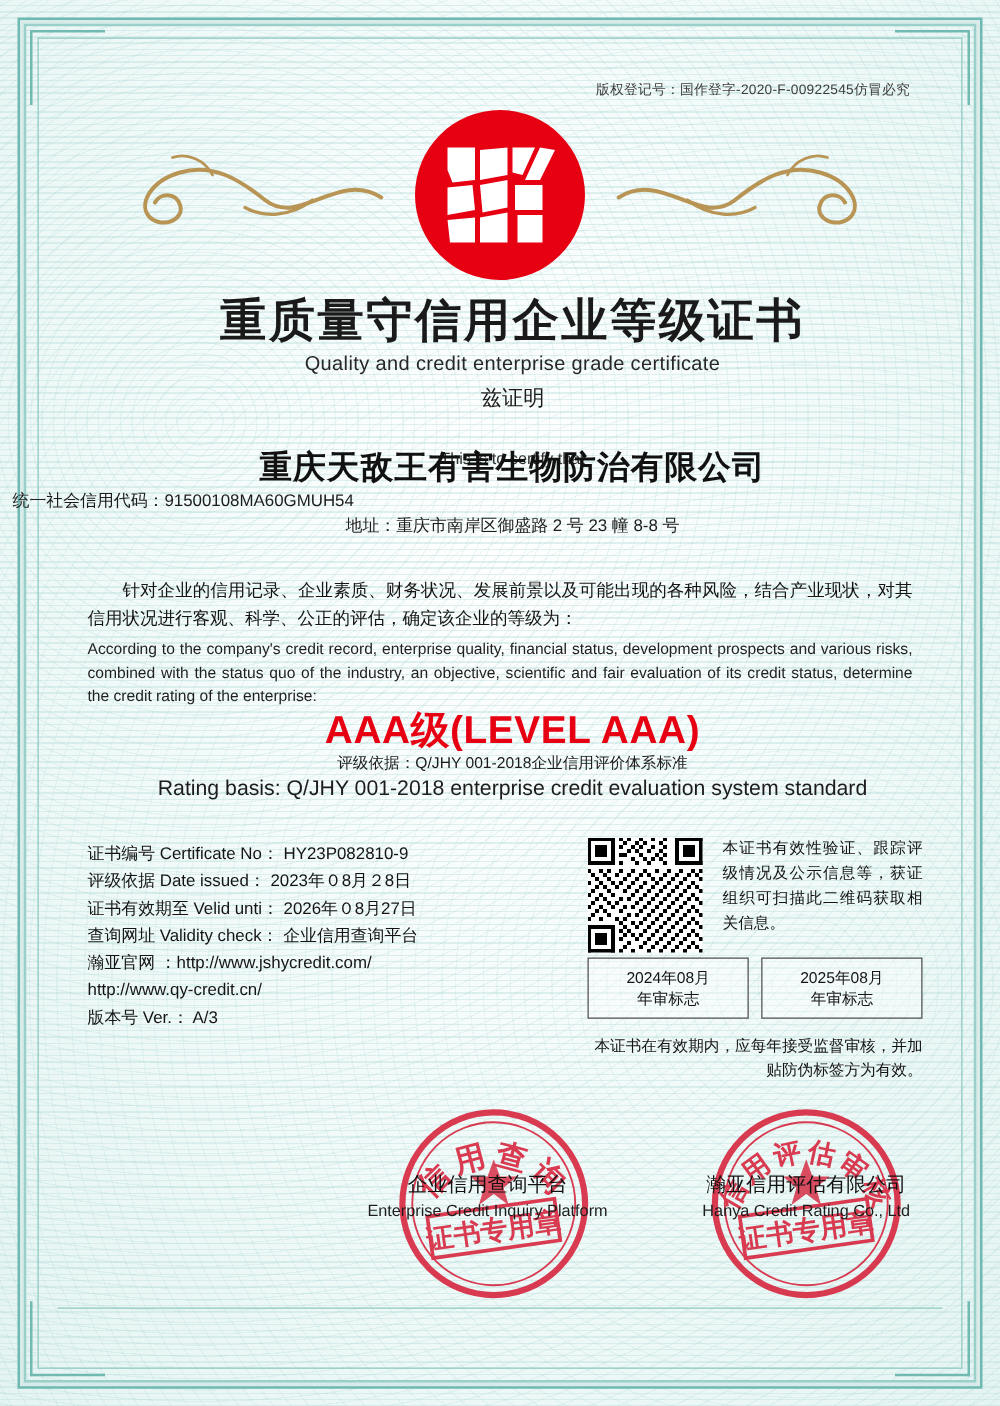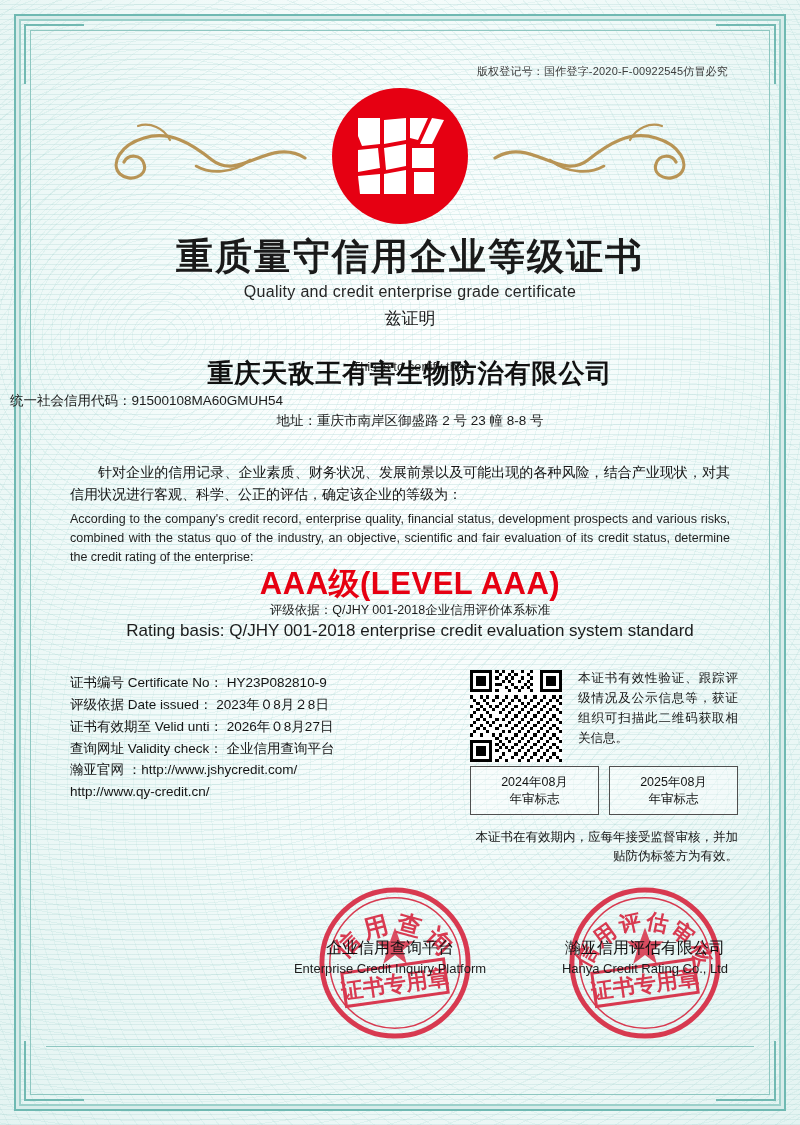--- a/index.html
+++ b/index.html
@@ -433,20 +433,25 @@
         <span class="lbl-cn">查询网址</span>
         <span class="lbl-en">Validity check：</span>
         <span class="val">企业信用查询平台</span>
       </div>
       <div class="row">
         <span class="lbl-cn">瀚亚官网</span>
         <span class="lbl-en">：http://www.jshycredit.com/</span>
       </div>
       <div class="row">
         <span class="val">http://www.qy-credit.cn/</span>
+      </div>
+      <div class="row">
+        <span class="lbl-cn">版本号</span>
+        <span class="lbl-en">Ver.：</span>
+        <span class="val">A/3</span>
       </div>
     </div>
 
     <svg class="qr" viewBox="0 0 29 29" shape-rendering="crispEdges">
       <rect width="29" height="29" fill="#ffffff"></rect>
       <g fill="#000000">
         <rect x="0" y="0" width="7" height="1"></rect>
           <rect x="0" y="6" width="7" height="1"></rect>
         <rect x="0" y="0" width="1" height="7"></rect>
           <rect x="6" y="0" width="1" height="7"></rect>

